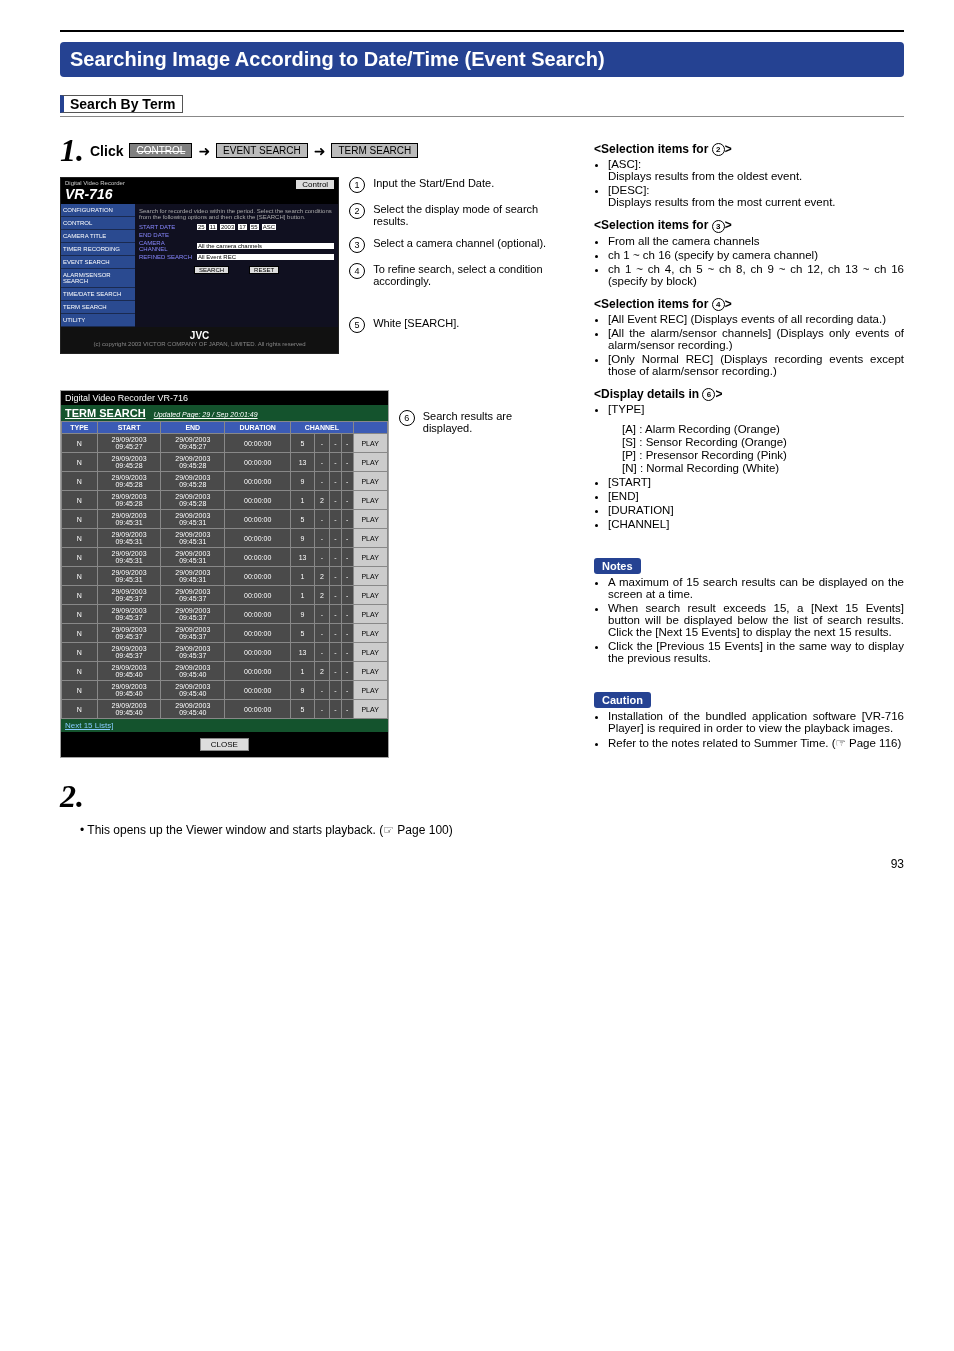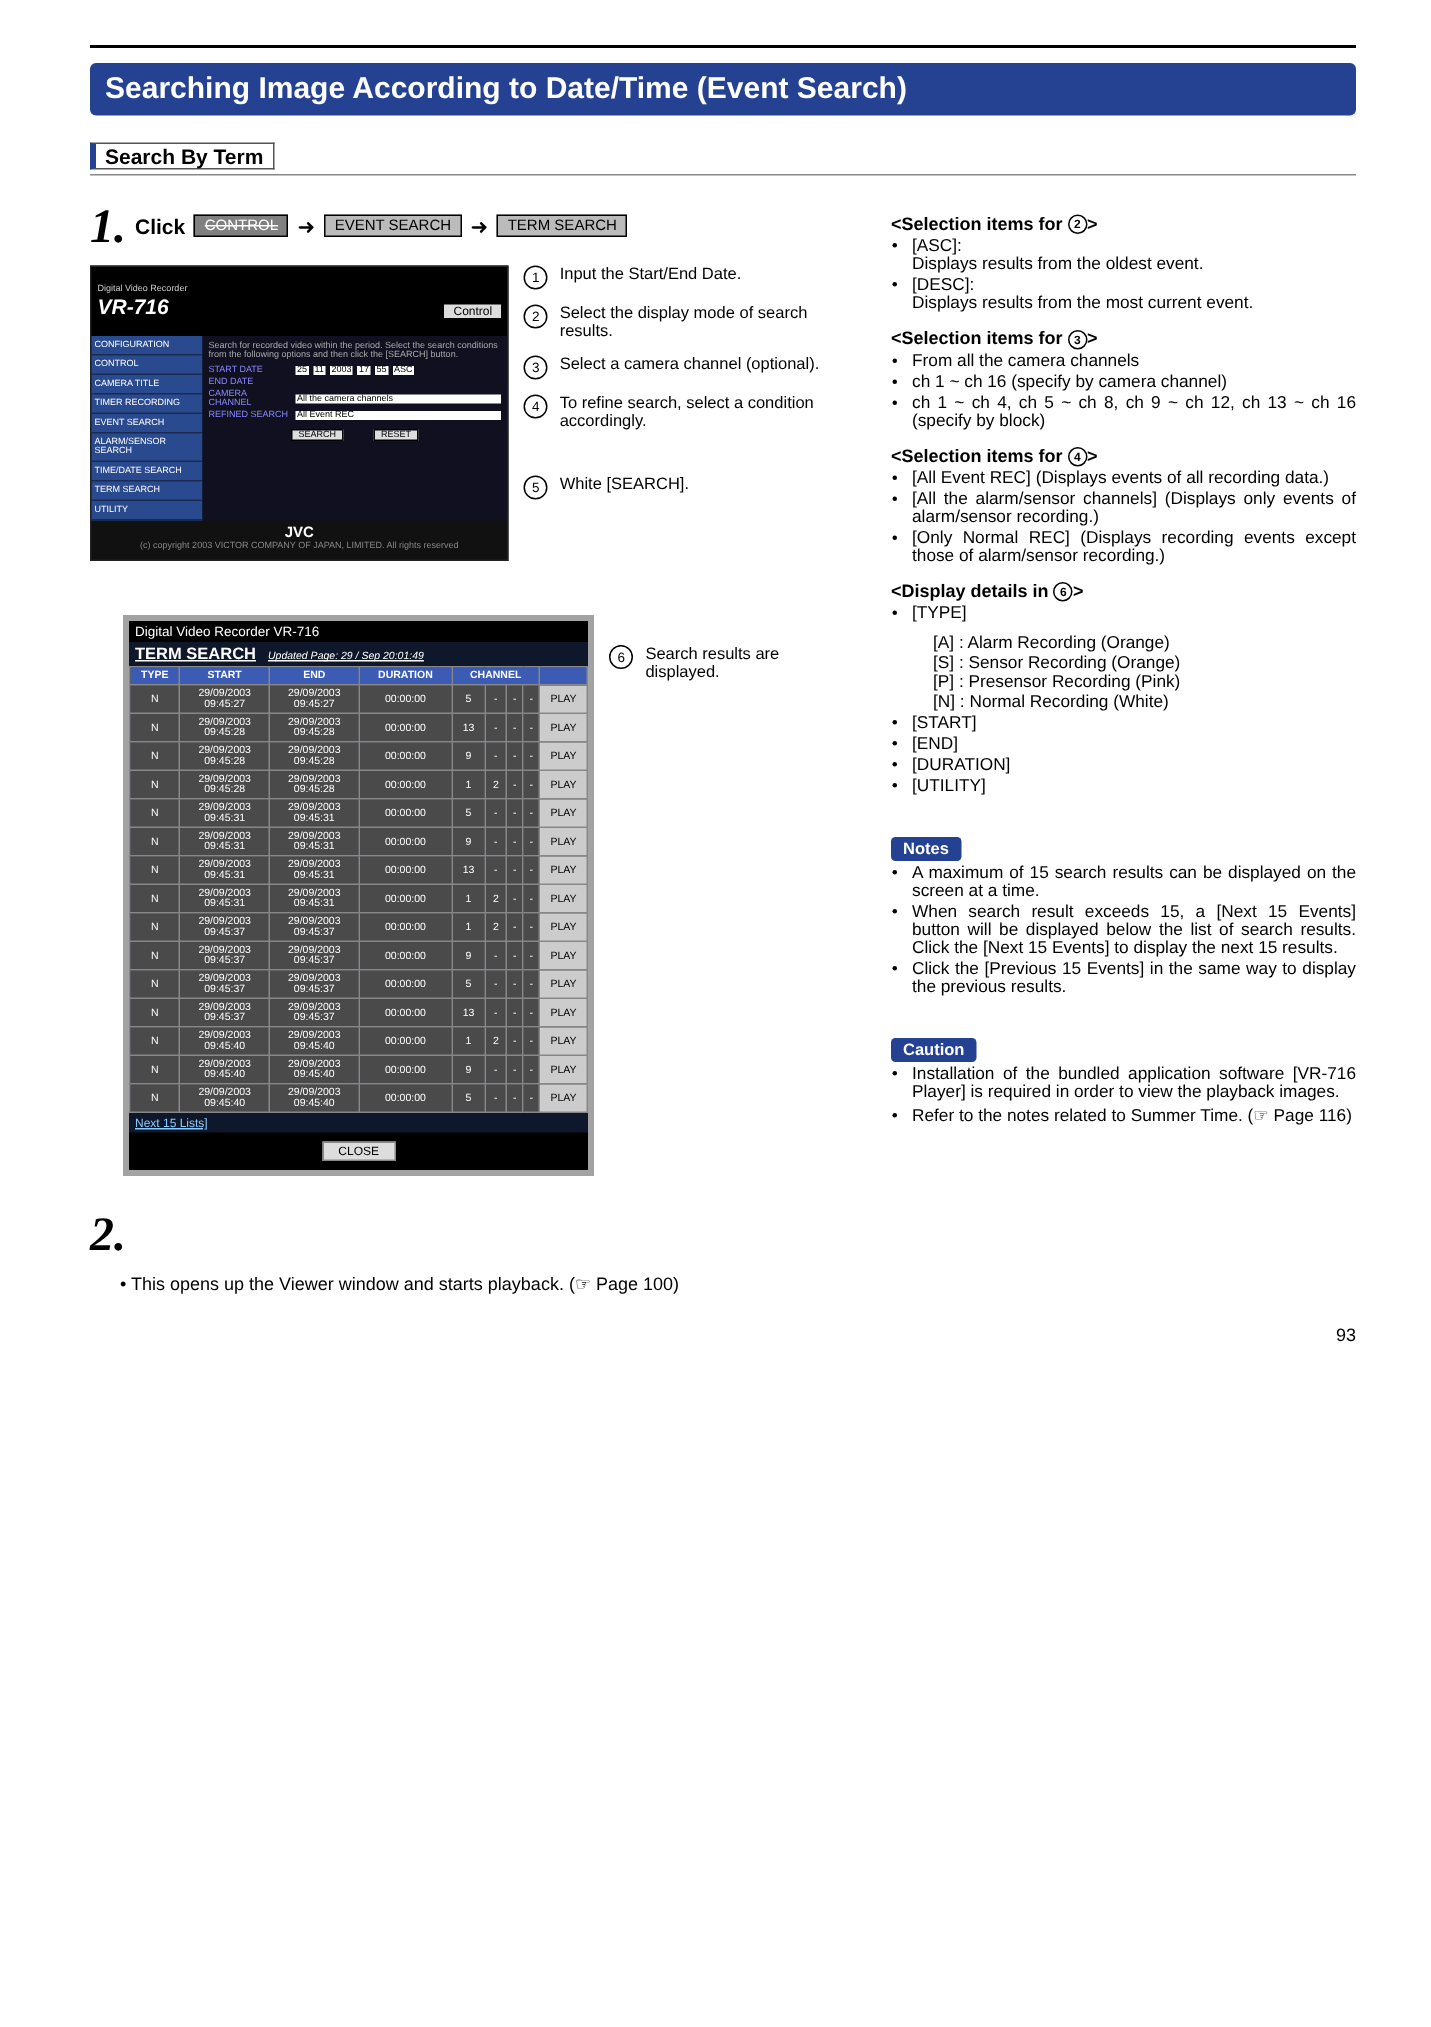--- a/index.html
+++ b/index.html
@@ -89,23 +89,23 @@
     color: #ccc;
     font-size: 8px;
     padding: 0;
     width: 330px;
     box-sizing: border-box;
     margin-bottom: 6px;
   }
   .screenshot .topbar {
     display:flex;
     justify-content:space-between;
-    align-items:flex-end;
+    align-items:flex-start;
     background:#000;
-    padding:12px 4px;
+    padding:2px 4px;
   }
   .screenshot .logo-txt {
     font-weight:bold;
     font-size:14px;
     color:#fff;
     font-style:italic;
   }
   .screenshot .control-btn {
     background:#ddd;
     color:#000;
@@ -157,28 +157,27 @@
     justify-content:center;
     font-size:9px;
     flex-shrink:0;
   }
   .screenshot-wrap {
     display:flex;
     gap:10px;
     align-items:flex-start;
   }
   .results-shot {
-    border:4px solid #a3a3a3;
-    background:#0f172a;
+    border:1px solid #a3a3a3;
+    background:#14532d;
     color:#fff;
     width:330px;
     font-size:8px;
     box-sizing:border-box;
     margin-top:30px;
-    margin-left:22px;
   }
   .results-shot .hdr {
     background:#000;
     color:#fff;
     font-size:9px;
     padding:2px 4px;
   }
   .results-shot .title-row {
     display:flex;
     align-items:baseline;
@@ -645,21 +644,21 @@
       <div class="indent-list">
         <div>[A]  : Alarm Recording (Orange)</div>
         <div>[S]  : Sensor Recording (Orange)</div>
         <div>[P]  : Presensor Recording (Pink)</div>
         <div>[N]  : Normal Recording (White)</div>
       </div>
       <ul>
         <li>[START]</li>
         <li>[END]</li>
         <li>[DURATION]</li>
-        <li>[UTILITY]</li>
+        <li>[CHANNEL]</li>
       </ul>
 
       <div class="tag-box">Notes</div>
       <ul>
         <li>A maximum of 15 search results can be displayed on the screen at a time.</li>
         <li>When search result exceeds 15, a [Next 15 Events] button will be displayed below the list of search results. Click the [Next 15 Events] to display the next 15 results.</li>
         <li>Click the [Previous 15 Events] in the same way to display the previous results.</li>
       </ul>
 
       <div class="tag-box">Caution</div>

